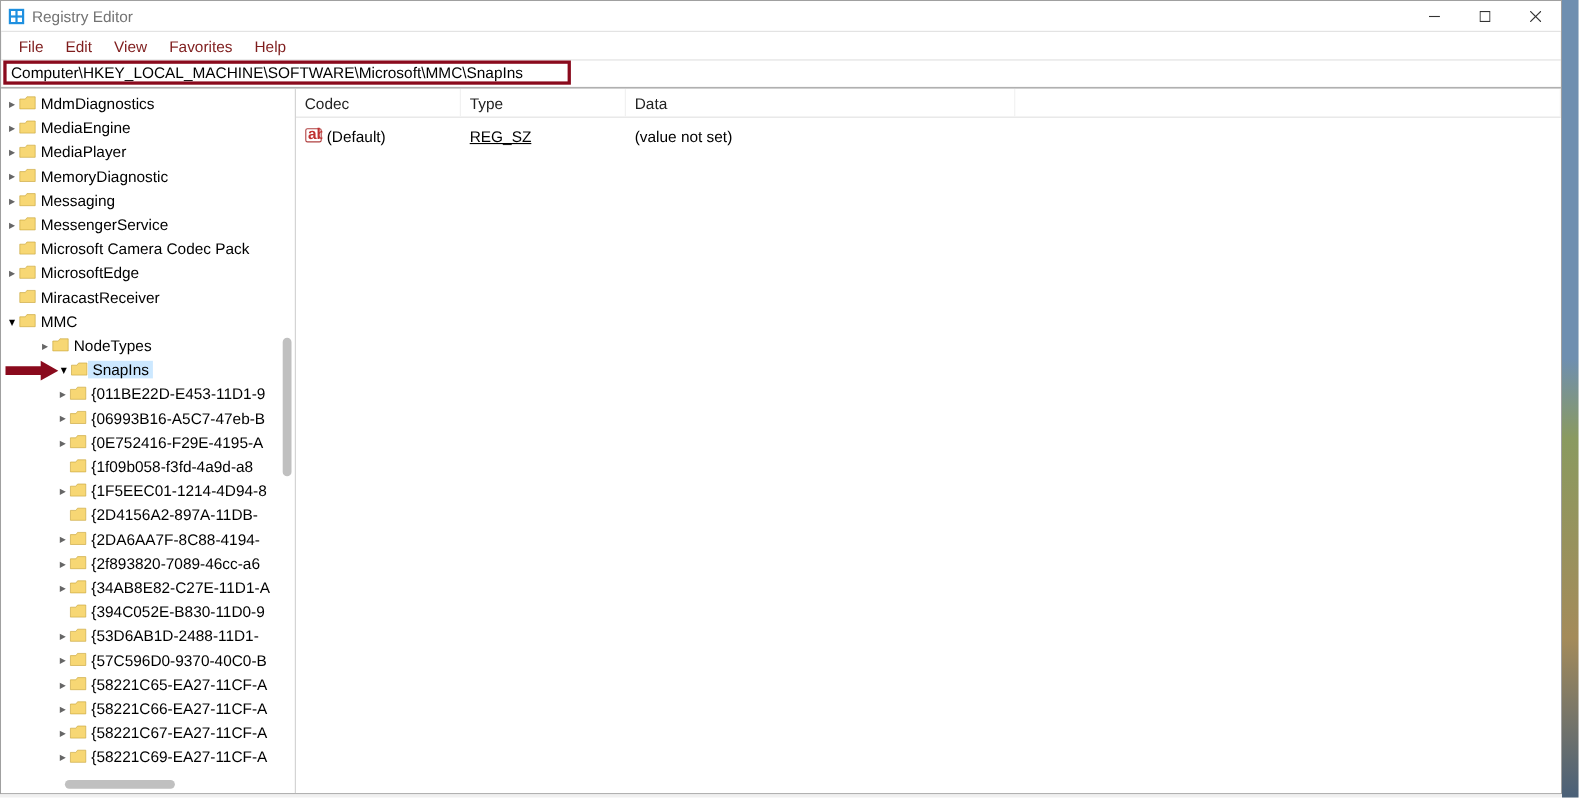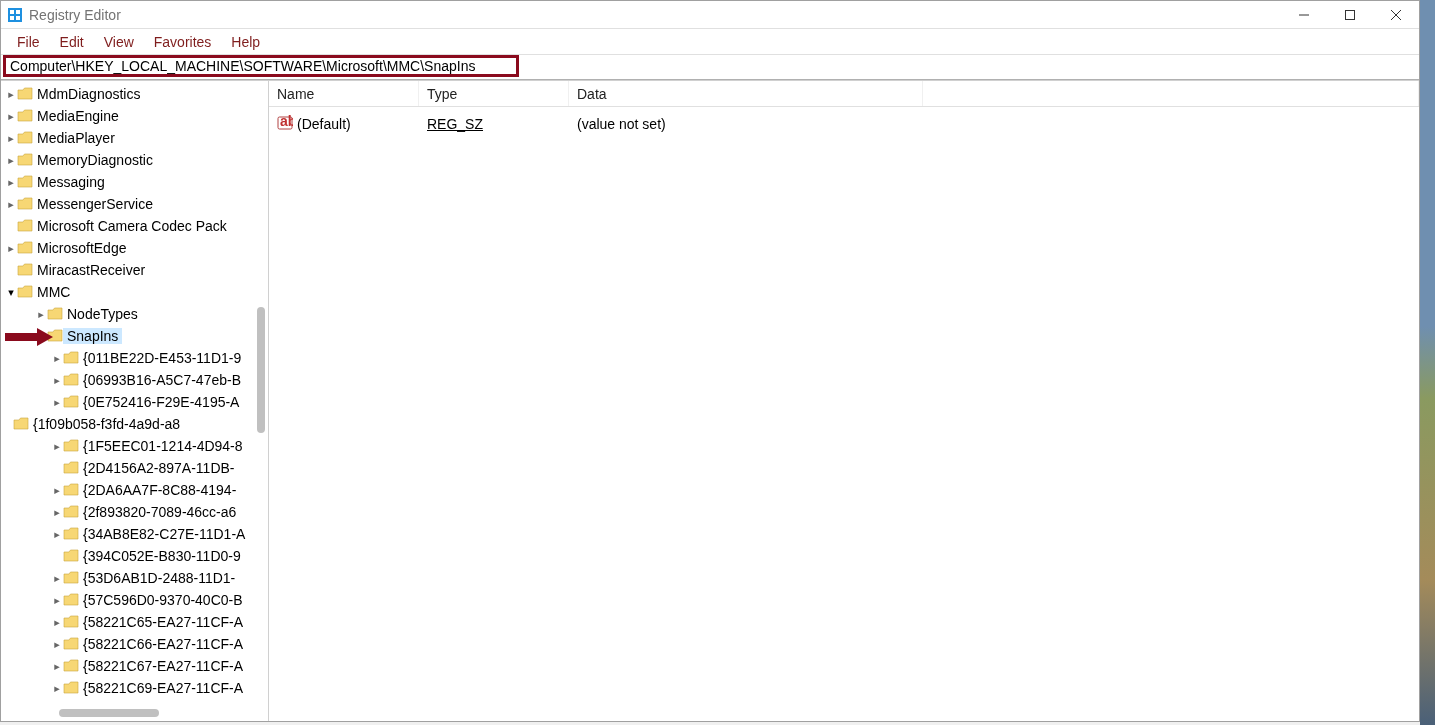--- a/index.html
+++ b/index.html
@@ -211,21 +211,21 @@
             </div>
             <div class="tree-row" style="padding-left:34px">
               <span class="chev">▸</span>
               <span class="folder-icon">
                 <svg viewBox="0 0 16 14">
                   <path d="M1 3 L6 3 L7.5 1 L15 1 L15 12 L1 12 Z" fill="#f7d774" stroke="#caa63e" stroke-width="0.6"></path>
                 </svg>
               </span>
               <span class="lbl">NodeTypes</span>
             </div>
-            <div class="tree-row selected" style="padding-left:34px">
+            <div class="tree-row selected" style="padding-left:51px">
               <span class="chev open">▾</span>
               <span class="folder-icon">
                 <svg viewBox="0 0 16 14">
                   <path d="M1 3 L6 3 L7.5 1 L15 1 L15 12 L1 12 Z" fill="#f7d774" stroke="#caa63e" stroke-width="0.6"></path>
                 </svg>
               </span>
               <span class="lbl">SnapIns</span>
             </div>
             <div class="tree-row" style="padding-left:50px">
               <span class="chev">▸</span>
@@ -247,21 +247,21 @@
             </div>
             <div class="tree-row" style="padding-left:50px">
               <span class="chev">▸</span>
               <span class="folder-icon">
                 <svg viewBox="0 0 16 14">
                   <path d="M1 3 L6 3 L7.5 1 L15 1 L15 12 L1 12 Z" fill="#f7d774" stroke="#caa63e" stroke-width="0.6"></path>
                 </svg>
               </span>
               <span class="lbl">{0E752416-F29E-4195-A</span>
             </div>
-            <div class="tree-row" style="">
+            <div class="tree-row" style="padding-left:50px">
               <span class="chev"></span>
               <span class="folder-icon">
                 <svg viewBox="0 0 16 14">
                   <path d="M1 3 L6 3 L7.5 1 L15 1 L15 12 L1 12 Z" fill="#f7d774" stroke="#caa63e" stroke-width="0.6"></path>
                 </svg>
               </span>
               <span class="lbl">{1f09b058-f3fd-4a9d-a8</span>
             </div>
             <div class="tree-row" style="padding-left:50px">
               <span class="chev">▸</span>
@@ -376,21 +376,21 @@
       <div class="vthumb"></div>
       <div class="hthumb"></div>
 
       <svg class="red-arrow" width="52" height="22">
         <path d="M2 7 L34 7 L34 2 L50 11 L34 20 L34 15 L2 15 Z" fill="#8a0a1d"></path>
       </svg>
     </div>
 
     <div class="list-pane">
       <div class="cols">
-        <div class="col name">Name</div>
+        <div class="col name">Codec</div>
         <div class="col type">Type</div>
         <div class="col data">Data</div>
         <div class="col rest"></div>
       </div>
       <div class="rows" id="rows">
           <div class="row">
             <div class="cell name">
               <span><svg width="16" height="16" viewBox="0 0 16 16">
                   <rect x="1" y="2" width="14" height="12" rx="1.5" fill="#fff" stroke="#b04040"></rect>
                   <text x="3" y="11" font-size="8" fill="#c03030" font-weight="bold">ab</text>

